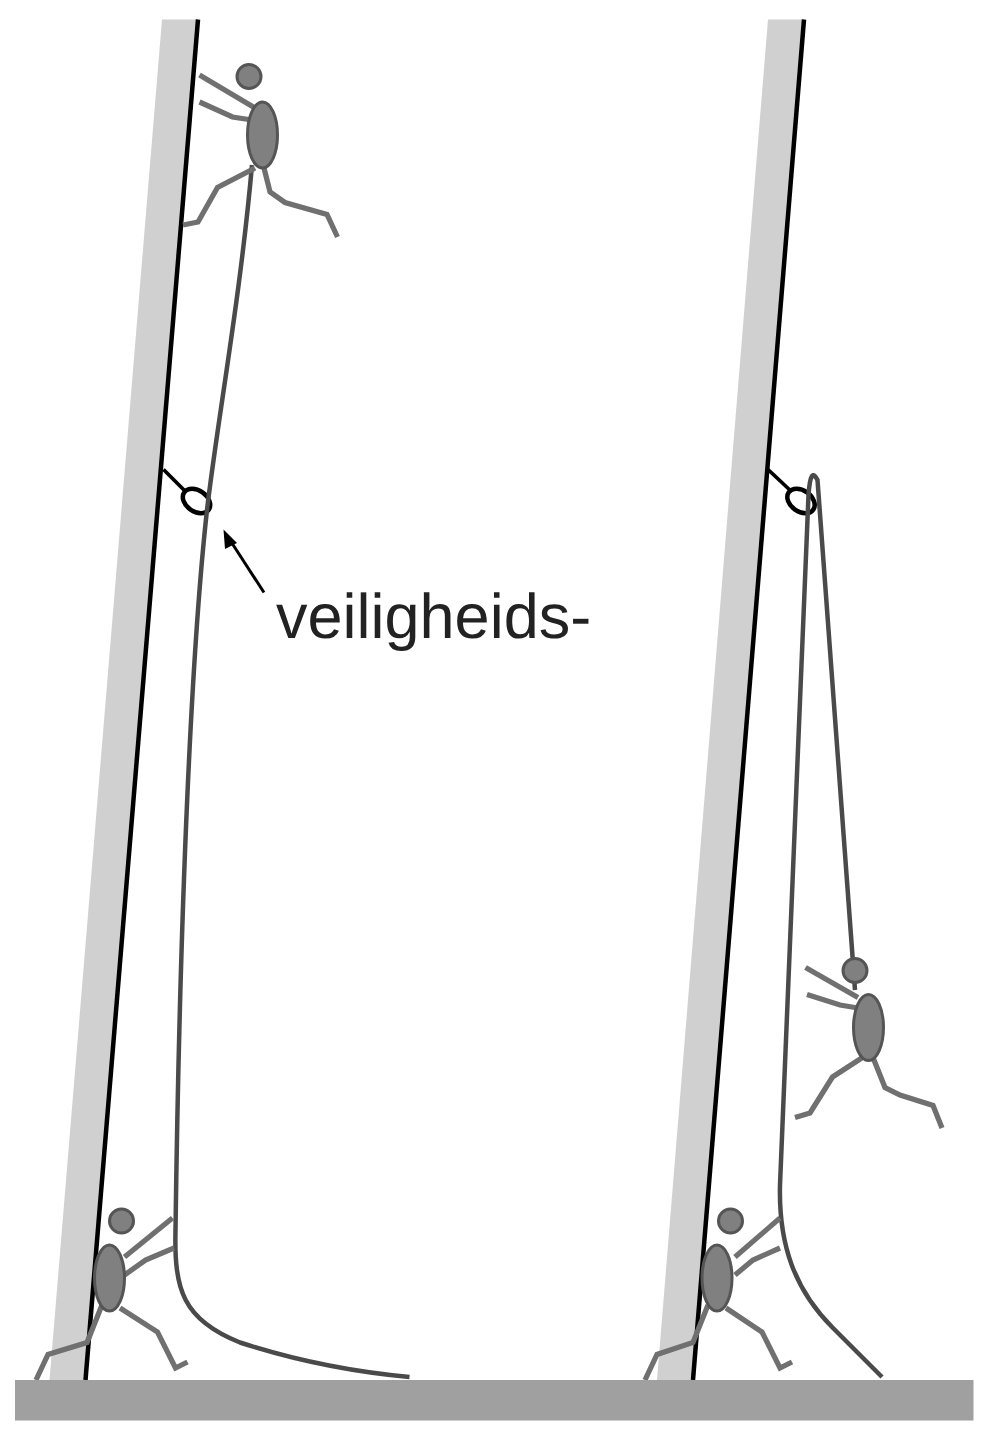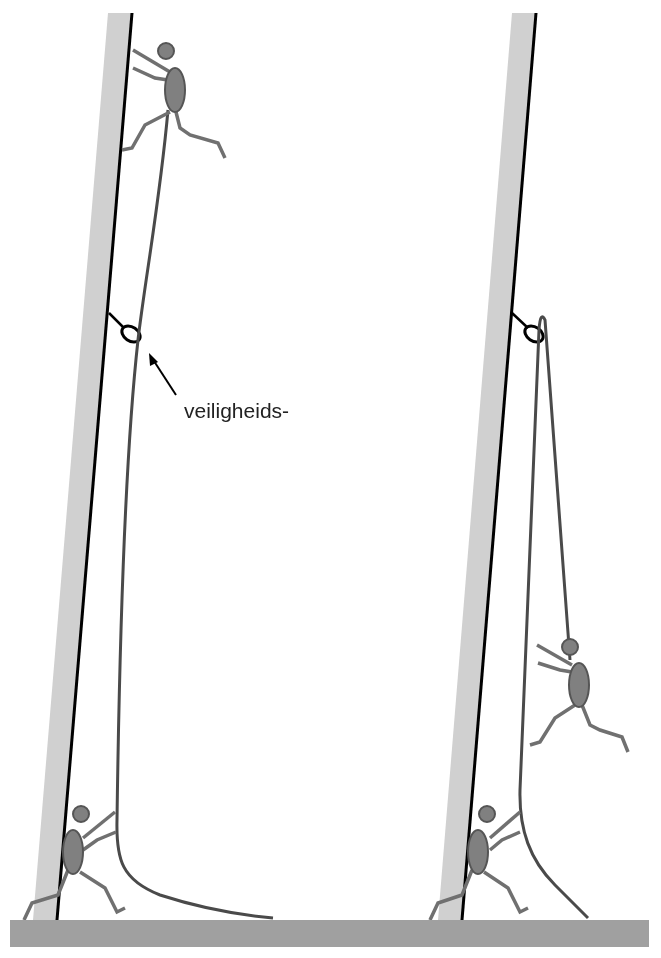--- a/index.html
+++ b/index.html
@@ -1,20 +1,20 @@
 <!DOCTYPE html>
 <html><head>
   <meta charset="utf-8">
   <style>
     html, body { margin: 0; padding: 0; background: #ffffff; }
     body { width: 661px; height: 958px; overflow: hidden; position: relative; font-family: "Liberation Sans", sans-serif; }
     #scene { position: absolute; left: 0; top: 0; width: 661px; height: 958px; }
     .label {
       position: absolute; left: 184px; top: 392px;
-      font-family: "Liberation Sans", sans-serif; font-size: 21px; line-height: 38px; color: #222222;
+      font-family: "Liberation Sans", sans-serif; font-size: 42px; line-height: 38px; color: #222222;
     }
     .label span { display: block; }
   </style>
 </head>
 <body>
 
 <svg id="scene" viewBox="0 0 661 958" xmlns="http://www.w3.org/2000/svg">
 
   <g>
 

